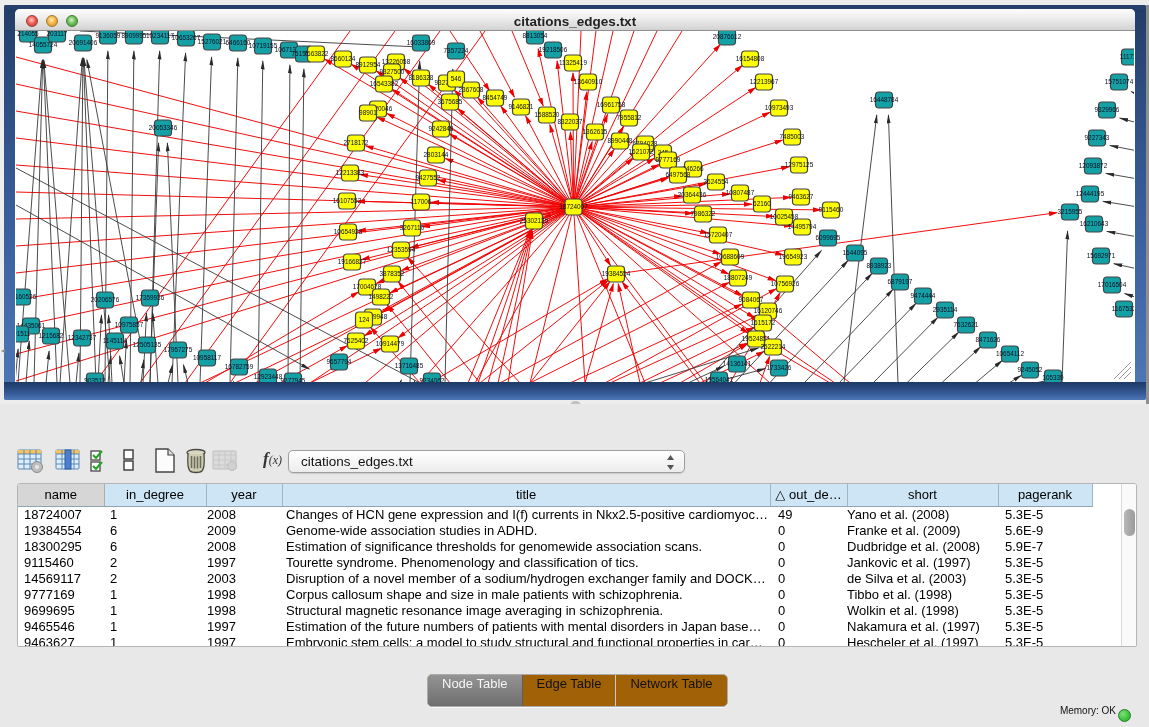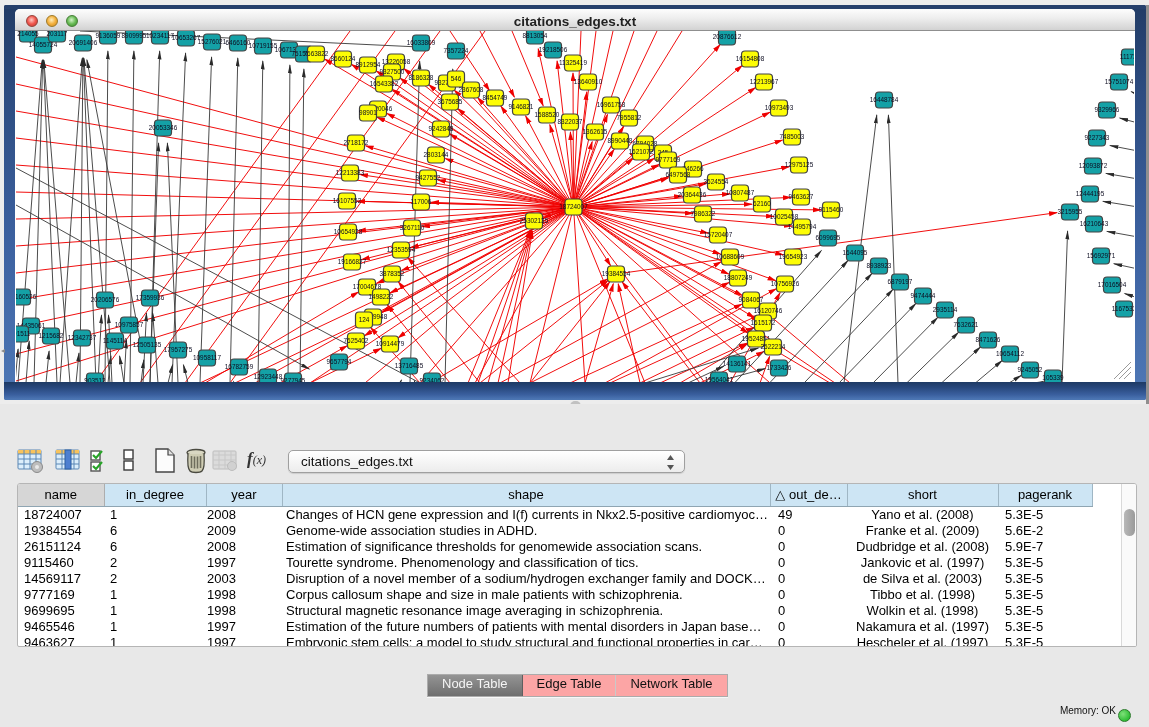--- a/index.html
+++ b/index.html
@@ -30,25 +30,25 @@
 #dd .t{position:absolute;left:12px;top:3px;font-size:13.5px;color:#111}
 #dd svg{position:absolute;right:9px;top:3px}
 
 #tblwrap{position:absolute;left:17px;top:79px;width:1120px;height:164px;background:#fff;border:1px solid #b5b5b5;border-radius:3px 3px 2px 2px;overflow:hidden}
 table{border-collapse:collapse;table-layout:fixed;width:1105px;font-size:13px;color:#000}
 th{height:22px;font-weight:400;font-size:13px;background:#cde5f4;border-right:1px solid #9fb6c4;border-bottom:1px solid #8fa5b2;overflow:hidden;white-space:nowrap}
 th.first{background:#d6d6d6;border-right:1px solid #adadad}
 th.filler{background:#fff;border:0}
 td{height:16px;padding:0 0 0 6px;overflow:hidden;white-space:nowrap;border:0;font-size:13px}
 td.c3{padding-left:1px}td.c4{padding-left:4px}td.c5{padding-left:8px}td.c7{padding-left:7px}
-td.c6{text-align:center;padding:0}
+td.c6{text-align:left;padding:0}
 #vsb{position:absolute;right:0;top:0;width:15px;height:187px;background:#fafafa;border-left:1px solid #d9d9d9}
 #vsb .th{position:absolute;left:2px;top:25px;width:11px;height:27px;border-radius:6px;background:linear-gradient(90deg,#b8b8b8,#9a9a9a);}
 
-#tabs{position:absolute;left:427px;top:270px;height:23px;border:1px solid #ababab;border-radius:0;background:#fca5a5;display:flex;overflow:hidden;box-shadow:0 1px 0 rgba(255,255,255,.7)}
+#tabs{position:absolute;left:427px;top:270px;height:33px;border:1px solid #ababab;border-radius:5px;background:#a16207;display:flex;overflow:hidden;box-shadow:0 1px 0 rgba(255,255,255,.7)}
 #tabs div{font-size:13px;color:#111;line-height:17px;padding:0 14px}
 #tabs .sel{background:linear-gradient(180deg,#949494,#6e6e6e);color:#f5f5f5;border-right:1px solid #5f5f5f}
 #tabs .sep{width:0;border-left:1px solid #c9c9c9;padding:0}
 
 #status{position:absolute;left:0;top:296px;width:1149px;height:27px}
 #status .t{position:absolute;right:33px;top:5px;font-size:10px;color:#111}
 #status .dot{position:absolute;left:1118px;top:9px;width:13px;height:13px;border-radius:50%;background:radial-gradient(circle at 4px 4px,#7fe07a,#2fbe35 70%);border:1px solid #2a7a2a}
 #lmark{position:absolute;left:1px;top:346px;width:5px;height:10px;color:#8a8a8a;font-size:8px}
 </style></head><body>
 <div id="stage">
@@ -613,21 +613,21 @@
       <svg class="ticon" style="left:183px" width="26" height="26">
           <ellipse cx="13" cy="4.5" rx="9" ry="3" fill="#d9d7c2" stroke="#4a4a40" stroke-width="1.3"></ellipse>
           <path d="M5 6c0 0-1 14 2 17 2 2 10 2 12 0 3-3 2-17 2-17" fill="#cfcdb4" stroke="#4a4a40" stroke-width="1.3"></path>
           <path d="M8.5 8v12M11.5 8.5v12M14.5 8.5v12M17.5 8v12" stroke="#6e6d5c" stroke-width="1.6"></path>
         </svg>
       <svg class="ticon" style="left:212px" width="28" height="26" opacity="0.55">
           <rect x="1" y="3" width="23" height="18" rx="1" fill="#d2d2d2" stroke="#9a9a9a"></rect>
           <path d="M1 7h23M1 12h23M1 17h23M7 3v18M13 3v18M19 3v18" stroke="#adadad" fill="none"></path>
           <circle cx="20" cy="18" r="4.5" fill="#bfbfbf" stroke="#999"></circle>
         </svg>
-      <div class="ticon" style="left:247px;top:15px;width:28px;font-size:15px;color:#333"><i style="font-family:'Liberation Serif',serif;font-weight:700;font-size:17px">f</i><i style="font-family:'Liberation Serif',serif;font-size:12px">(x)</i></div>
+      <div class="ticon" style="left:263px;top:15px;width:28px;font-size:15px;color:#333"><i style="font-family:'Liberation Serif',serif;font-weight:700;font-size:17px">f</i><i style="font-family:'Liberation Serif',serif;font-size:12px">(x)</i></div>
       <div id="dd">
           <div class="t">citations_edges.txt</div>
         <svg width="9" height="17">
             <path d="M4.5 1 L8 6 L1 6 Z" fill="#555"></path>
             <path d="M4.5 16 L8 11 L1 11 Z" fill="#555"></path>
           </svg>
       </div>
     </div>
     <div id="tblwrap">
       <table>
@@ -639,21 +639,21 @@
             <col style="width:77px">
             <col style="width:151px">
             <col style="width:94px">
             <col style="width:31px">
           </colgroup>
         <thead>
             <tr>
               <th class="first">name</th>
               <th>in_degree</th>
               <th>year</th>
-              <th>shape</th>
+              <th>title</th>
               <th>△ out_de…</th>
               <th>short</th>
               <th>pagerank</th>
               <th class="filler"></th>
             </tr>
           </thead>
         <tbody>
             <tr>
               <td class="c1">18724007</td>
               <td class="c2">1</td>
@@ -664,25 +664,25 @@
               <td class="c7">5.3E-5</td>
               <td></td>
             </tr>
             <tr>
               <td class="c1">19384554</td>
               <td class="c2">6</td>
               <td class="c3">2009</td>
               <td class="c4">Genome-wide association studies in ADHD.</td>
               <td class="c5">0</td>
               <td class="c6">Franke et al. (2009)</td>
-              <td class="c7">5.6E-2</td>
-              <td></td>
-            </tr>
-            <tr>
-              <td class="c1">26151124</td>
+              <td class="c7">5.6E-9</td>
+              <td></td>
+            </tr>
+            <tr>
+              <td class="c1">18300295</td>
               <td class="c2">6</td>
               <td class="c3">2008</td>
               <td class="c4">Estimation of significance thresholds for genomewide association scans.</td>
               <td class="c5">0</td>
               <td class="c6">Dudbridge et al. (2008)</td>
               <td class="c7">5.9E-7</td>
               <td></td>
             </tr>
             <tr>
               <td class="c1">9115460</td>

